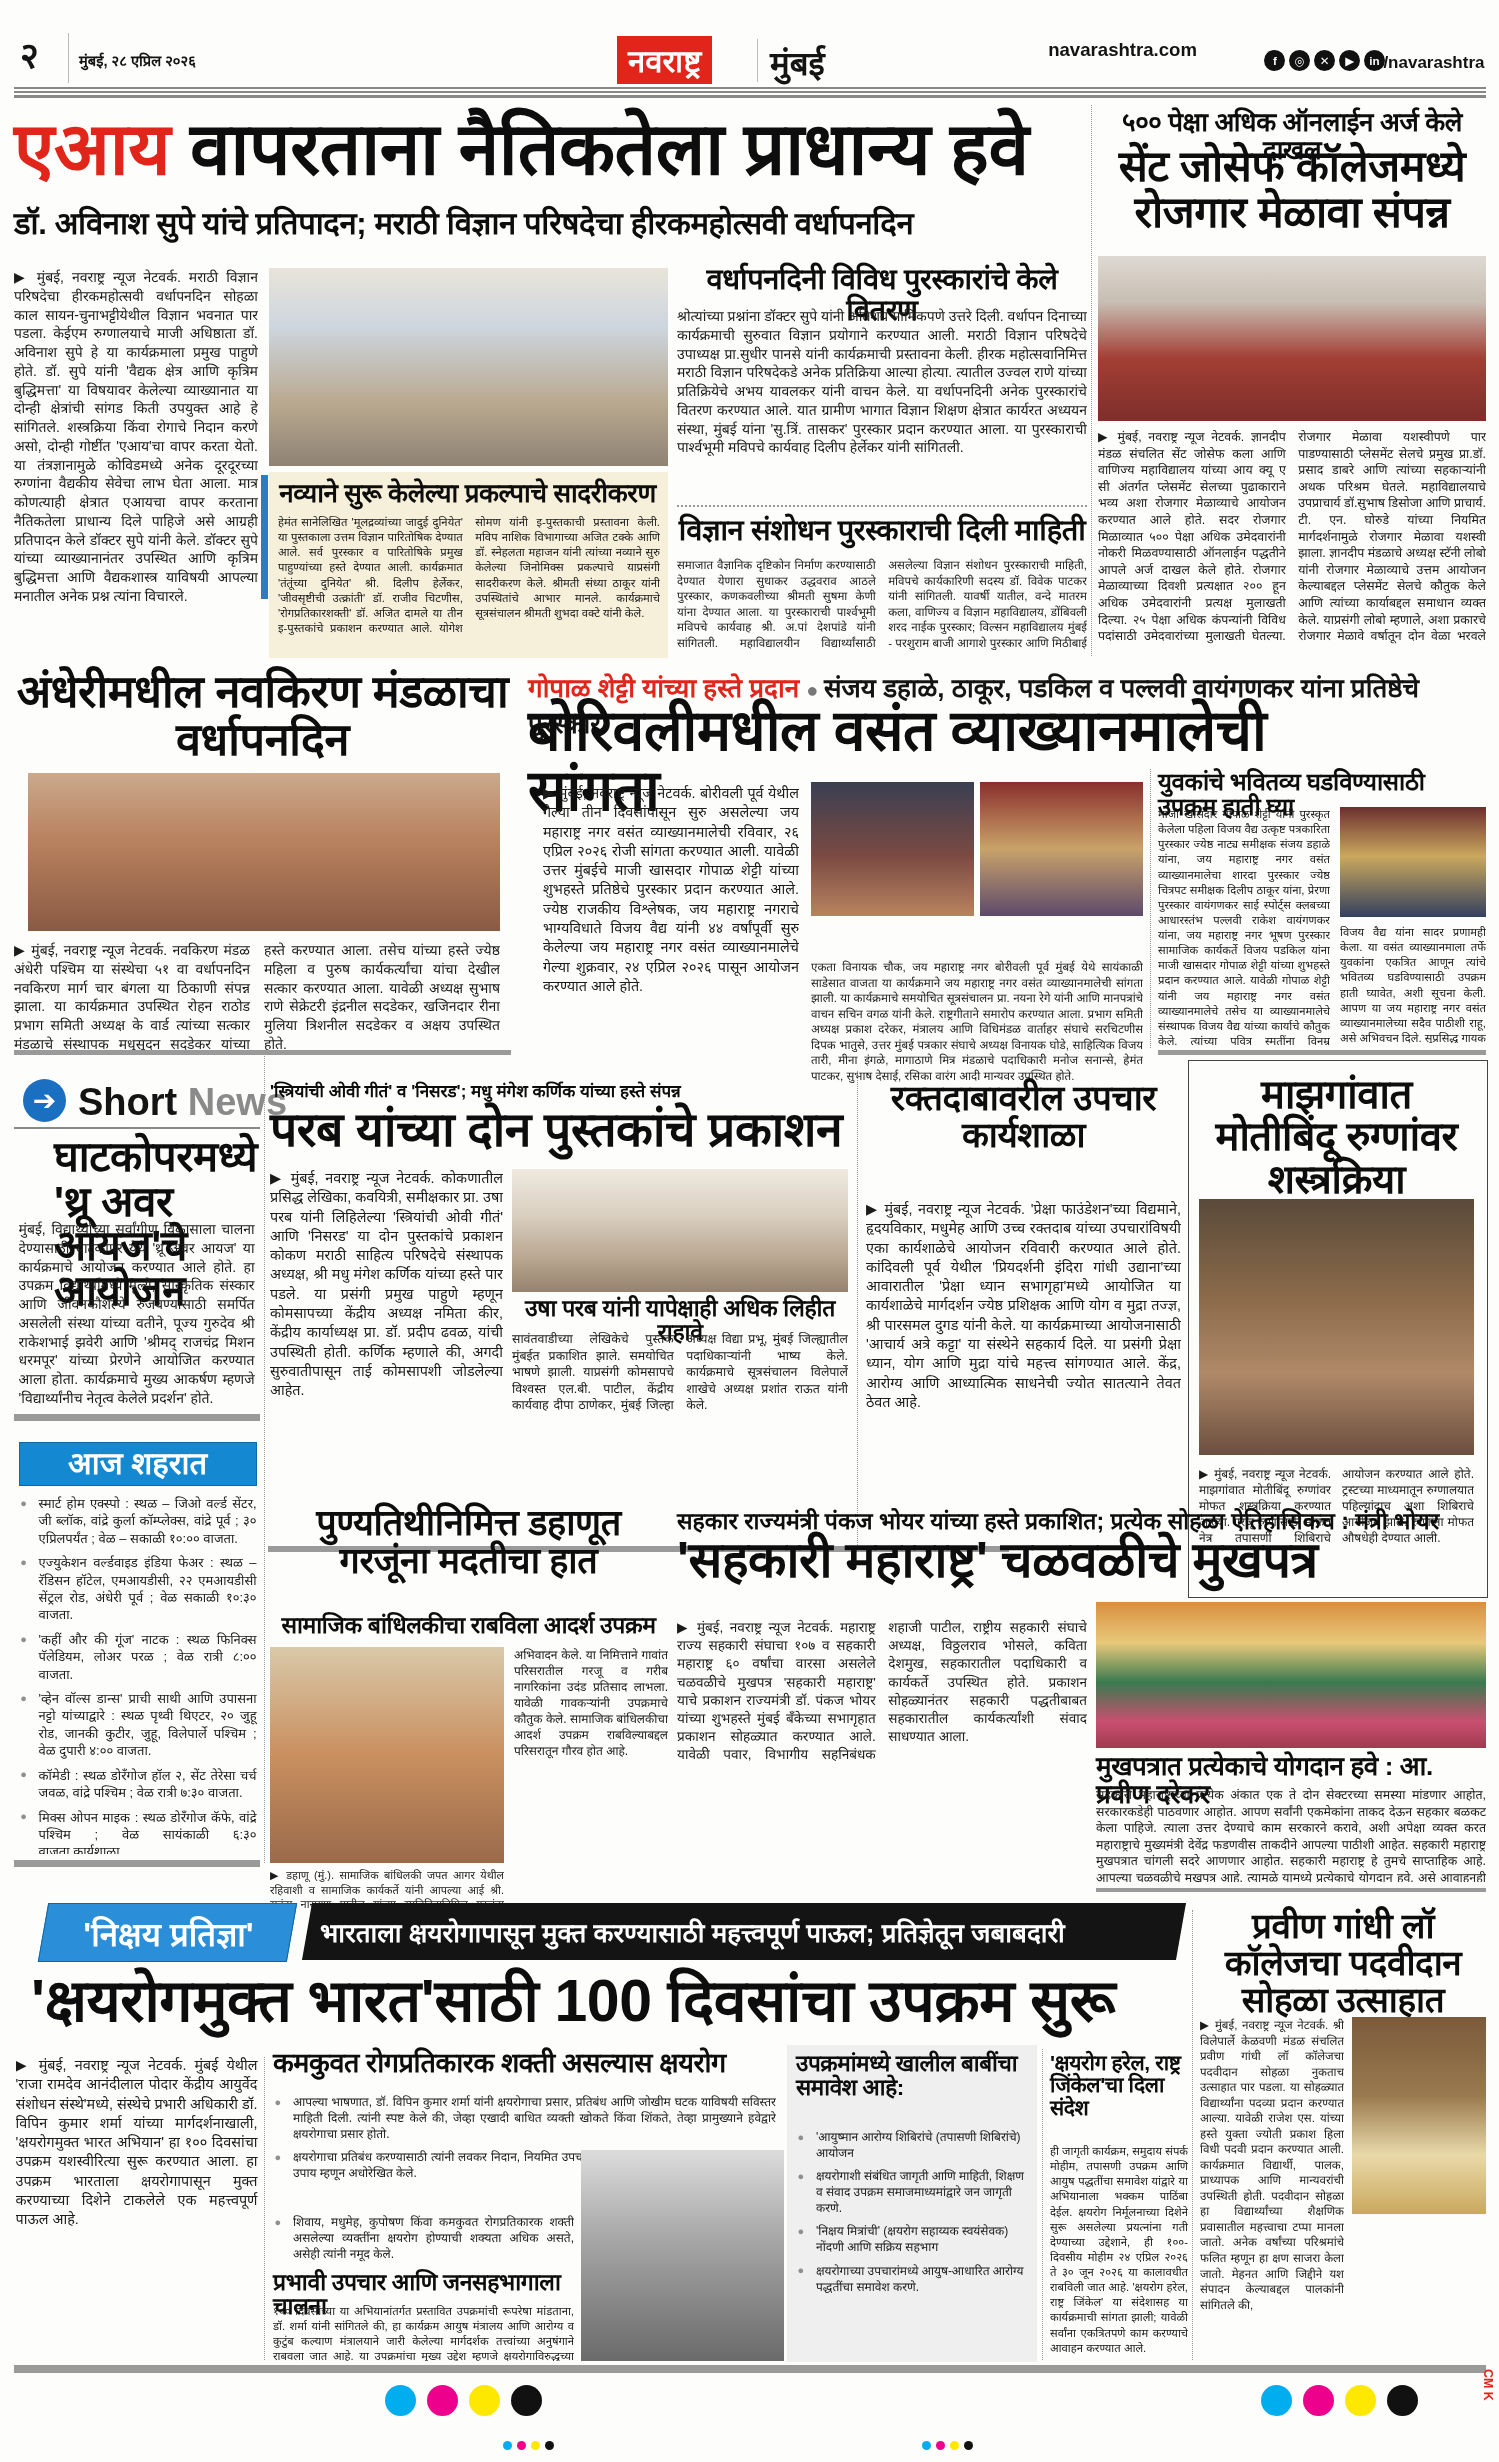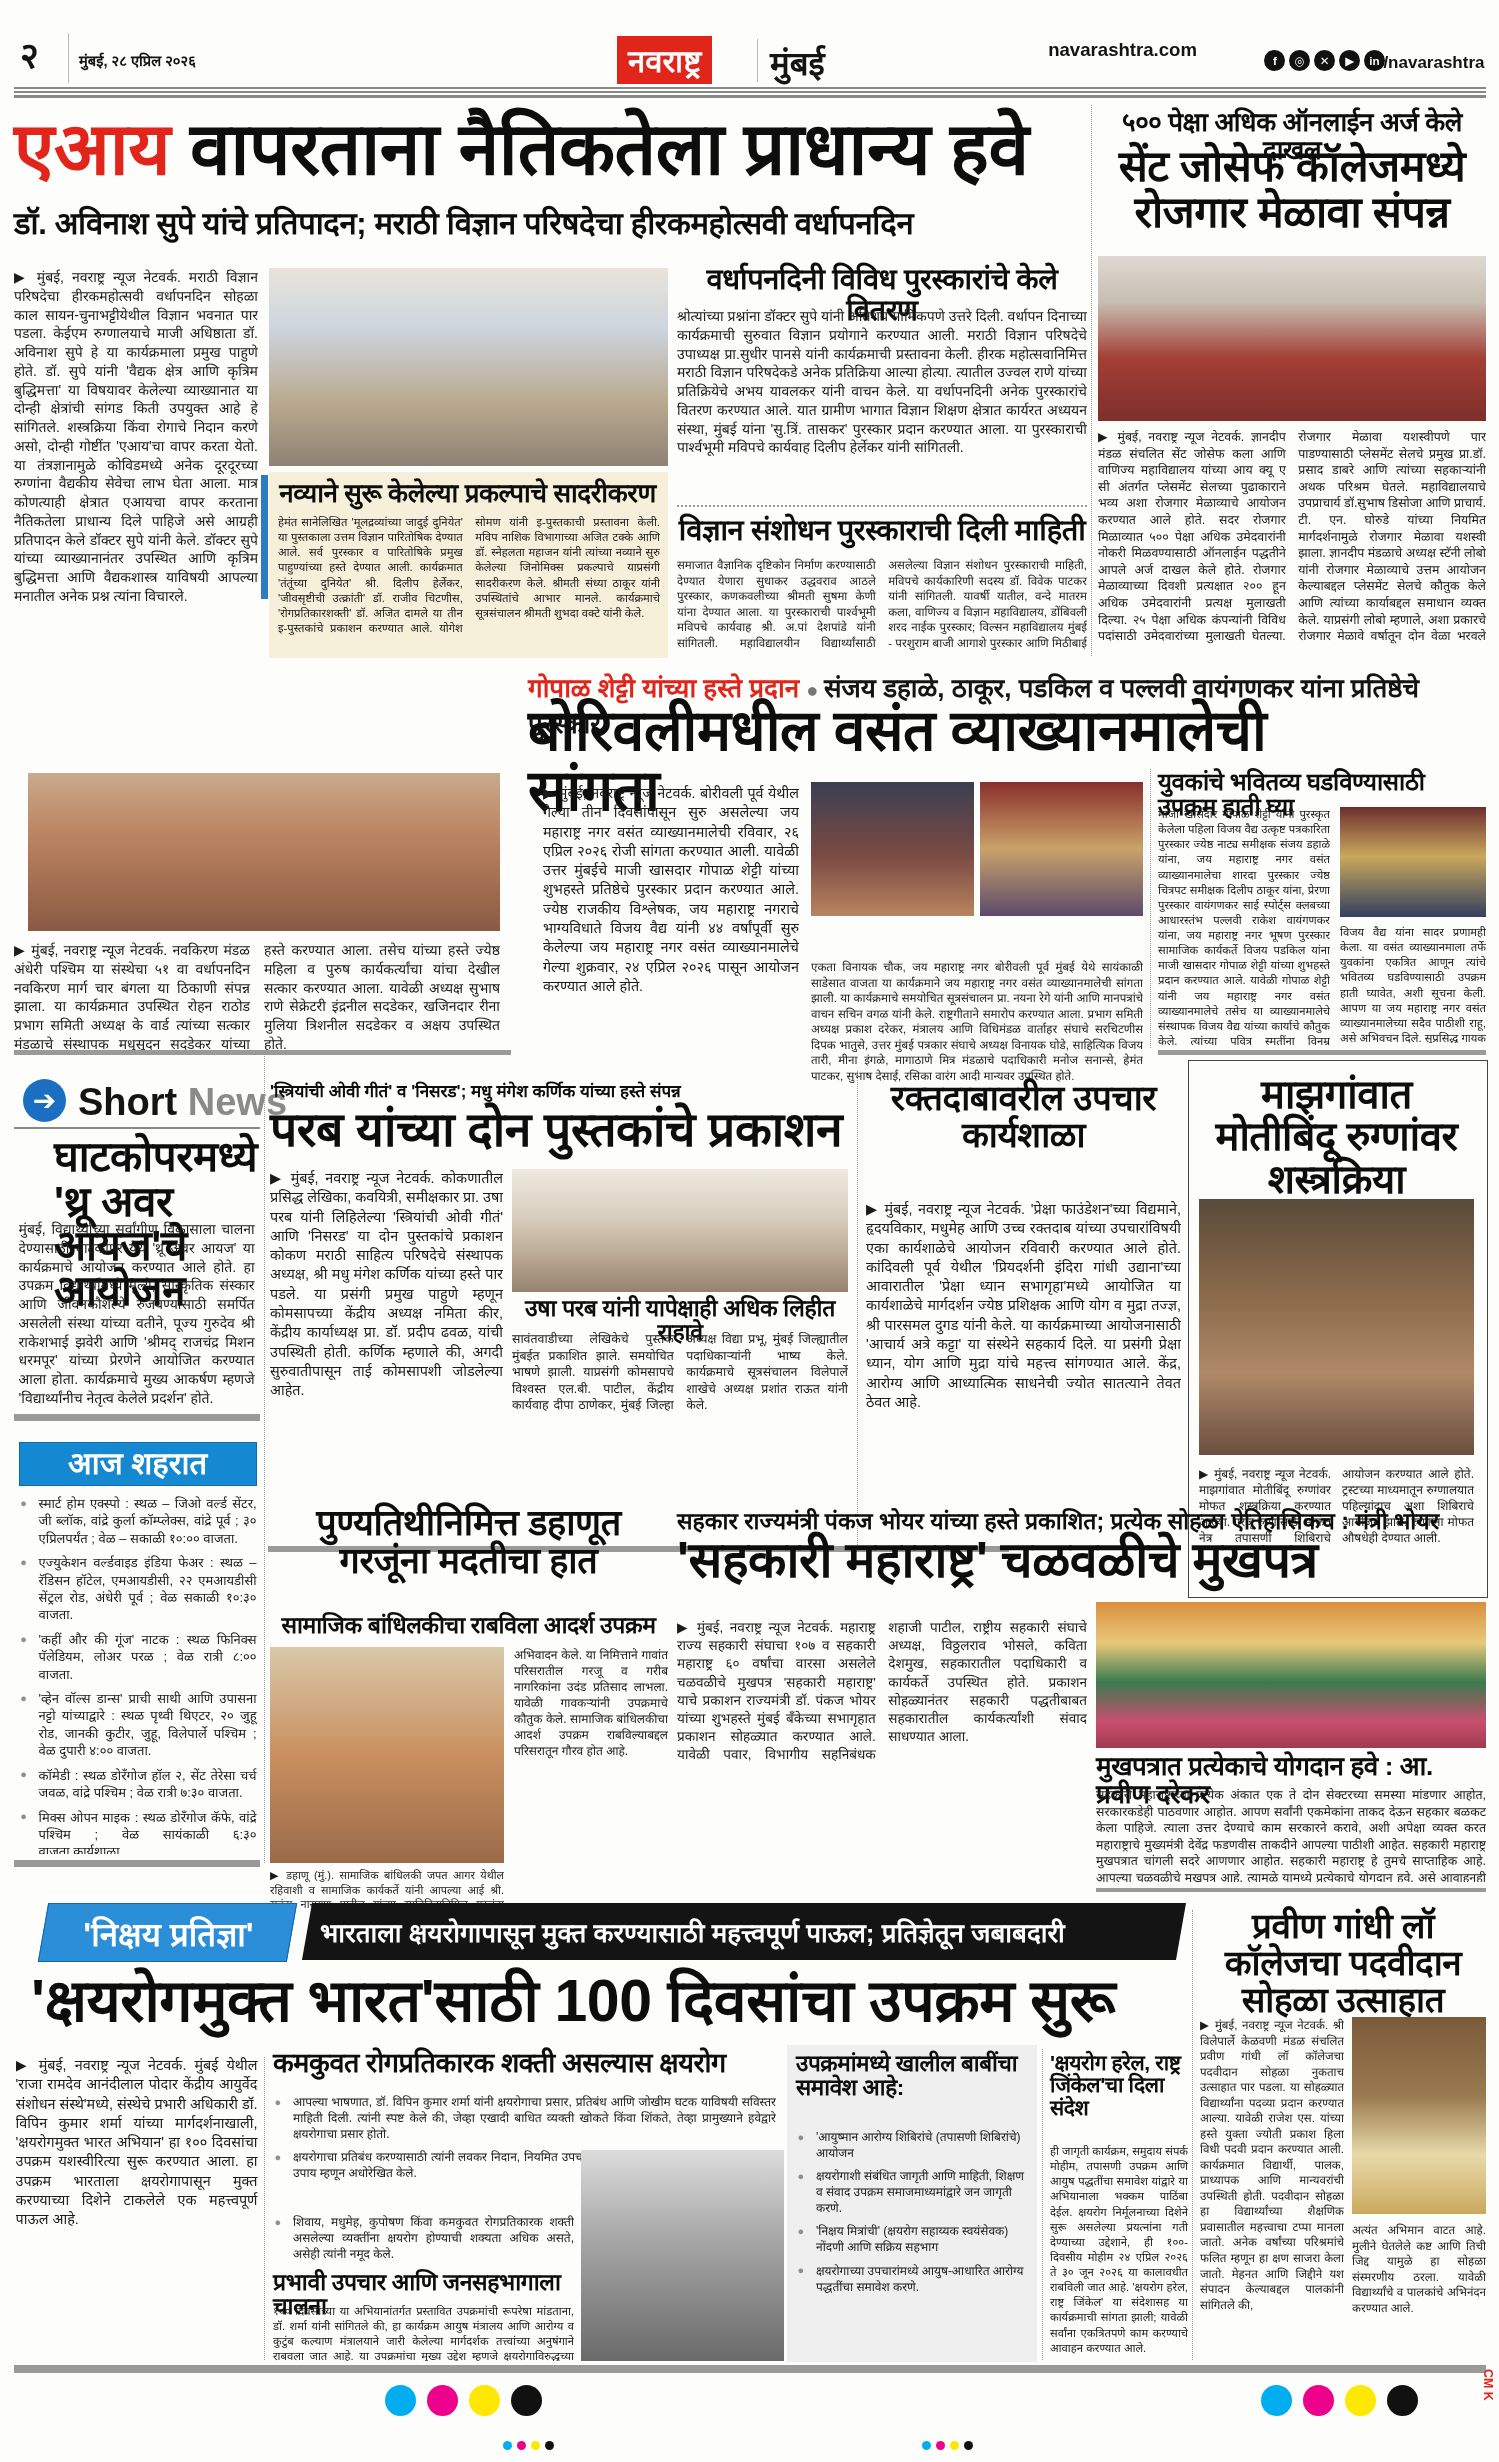--- a/index.html
+++ b/index.html
@@ -73,20 +73,21 @@
   <div class="abs hl center" style="left:677px;top:515px;width:410px;font-size:29px;">विज्ञान संशोधन पुरस्काराची दिली माहिती</div>
   <div class="abs just bt" style="left:677px;top:557px;width:410px;height:101px;font-size:11.6px;column-count:2;column-gap:12.4px;">समाजात वैज्ञानिक दृष्टिकोन निर्माण करण्यासाठी देण्यात येणारा सुधाकर उद्धवराव आठले पुरस्कार, कणकवलीच्या श्रीमती सुषमा केणी यांना देण्यात आला. या पुरस्काराची पार्श्वभूमी मविपचे कार्यवाह श्री. अ.पां देशपांडे यांनी सांगितली. महाविद्यालयीन विद्यार्थ्यांसाठी असलेल्या विज्ञान संशोधन पुरस्काराची माहिती, मविपचे कार्यकारिणी सदस्य डॉ. विवेक पाटकर यांनी सांगितली. यावर्षी यातील, वन्दे मातरम कला, वाणिज्य व विज्ञान महाविद्यालय, डोंबिवली शरद नाईक पुरस्कार; विल्सन महाविद्यालय मुंबई - परशुराम बाजी आगाशे पुरस्कार आणि मिठीबाई महाविद्यालय, मुंबई यांना लीला परशुराम आगाशे पुरस्कार देऊन गौरवण्यात आले.</div>
 
   <div class="abs vrule" style="left:1091px;top:105px;height:551px;"></div>
 
   <div class="abs hl center" style="left:1098px;top:109px;width:388px;font-size:26px;">५०० पेक्षा अधिक ऑनलाईन अर्ज केले दाखल</div>
   <div class="abs hl center" style="left:1098px;top:144px;width:388px;font-size:43px;">सेंट जोसेफ कॉलेजमध्ये रोजगार मेळावा संपन्न</div>
   <div class="abs photo" style="left:1098px;top:256px;width:388px;height:165px;background:linear-gradient(180deg,#ded9d2 0%,#c8beb2 28%,#a33f35 62%,#7e2e2a 100%);"></div>
   <div class="abs just bt" style="left:1098px;top:429px;width:388px;height:229px;font-size:12.4px;column-count:2;column-gap:12.4px;">▶ मुंबई, नवराष्ट्र न्यूज नेटवर्क. ज्ञानदीप मंडळ संचलित सेंट जोसेफ कला आणि वाणिज्य महाविद्यालय यांच्या आय क्यू ए सी अंतर्गत प्लेसमेंट सेलच्या पुढाकाराने भव्य अशा रोजगार मेळाव्याचे आयोजन करण्यात आले होते. सदर रोजगार मिळाव्यात ५०० पेक्षा अधिक उमेदवारांनी नोकरी मिळवण्यासाठी ऑनलाईन पद्धतीने आपले अर्ज दाखल केले होते. रोजगार मेळाव्याच्या दिवशी प्रत्यक्षात २०० हून अधिक उमेदवारांनी प्रत्यक्ष मुलाखती दिल्या. २५ पेक्षा अधिक कंपन्यांनी विविध पदांसाठी उमेदवारांच्या मुलाखती घेतल्या. रोजगार मेळावा यशस्वीपणे पार पाडण्यासाठी प्लेसमेंट सेलचे प्रमुख प्रा.डॉ. प्रसाद डाबरे आणि त्यांच्या सहकाऱ्यांनी अथक परिश्रम घेतले. महाविद्यालयाचे उपप्राचार्य डॉ.सुभाष डिसोजा आणि प्राचार्य. टी. एन. घोरुडे यांच्या नियमित मार्गदर्शनामुळे रोजगार मेळावा यशस्वी झाला. ज्ञानदीप मंडळाचे अध्यक्ष स्टॅनी लोबो यांनी रोजगार मेळाव्याचे उत्तम आयोजन केल्याबद्दल प्लेसमेंट सेलचे कौतुक केले आणि त्यांच्या कार्याबद्दल समाधान व्यक्त केले. याप्रसंगी लोबो म्हणाले, अशा प्रकारचे रोजगार मेळावे वर्षातून दोन वेळा भरवले तर बेरोजगारी कमी करण्यास महाविद्यालयाचा हातभार लागेल. नोकरी मिळवून देणे इतके पवित्र कार्य दुसरे कोणतेच नाही.</div>
 
+  <div class="abs hl center" style="left:14px;top:668px;width:497px;font-size:45px;">अंधेरीमधील नवकिरण मंडळाचा वर्धापनदिन</div>
   <div class="abs photo" style="left:28px;top:773px;width:472px;height:158px;background:linear-gradient(180deg,#caa98c 0%,#b9825f 42%,#8a5a43 100%);"></div>
   <div class="abs just bt" style="left:14px;top:941px;width:486px;height:169px;font-size:14px;column-count:2;column-gap:14px;">▶ मुंबई, नवराष्ट्र न्यूज नेटवर्क. नवकिरण मंडळ अंधेरी पश्चिम या संस्थेचा ५१ वा वर्धापनदिन नवकिरण मार्ग चार बंगला या ठिकाणी संपन्न झाला. या कार्यक्रमात उपस्थित रोहन राठोड प्रभाग समिती अध्यक्ष के वार्ड त्यांच्या सत्कार मंडळाचे संस्थापक मधुसूदन सदडेकर यांच्या हस्ते करण्यात आला. तसेच यांच्या हस्ते ज्येष्ठ महिला व पुरुष कार्यकर्त्यांचा यांचा देखील सत्कार करण्यात आला. यावेळी अध्यक्ष सुभाष राणे सेक्रेटरी इंद्रनील सदडेकर, खजिनदार रीना मुलिया त्रिशनील सदडेकर व अक्षय उपस्थित होते.</div>
   <div class="abs hbar" style="left:14px;top:1043px;width:497px;height:0px;"></div>
 
   <div class="abs" style="left:528px;top:669px;width:958px;font-size:26px;font-weight:800;">
     <span class="red">गोपाळ शेट्टी यांच्या हस्ते प्रदान</span>
     <span style="color:#777;font-size:20px;"> ● </span>
     <span>संजय डहाळे, ठाकूर, पडकिल व पल्लवी वायंगणकर यांना प्रतिष्ठेचे पुरस्कार</span>
   </div>
   <div class="abs hl" style="left:528px;top:700px;width:823px;font-size:57px;">बोरिवलीमधील वसंत व्याख्यानमालेची सांगता</div>
@@ -184,21 +185,20 @@
     <li>क्षयरोगाच्या उपचारांमध्ये आयुष-आधारित आरोग्य पद्धतींचा समावेश करणे.</li>
   </ul>
   <div class="abs vrule" style="left:1042px;top:2049px;height:311px;"></div>
   <div class="abs hl" style="left:1050px;top:2052px;width:138px;font-size:21px;">'क्षयरोग हरेल, राष्ट्र जिंकेल'चा दिला संदेश</div>
   <div class="abs just bt" style="left:1050px;top:2144px;width:138px;height:216px;font-size:11.3px;">ही जागृती कार्यक्रम, समुदाय संपर्क मोहीम, तपासणी उपक्रम आणि आयुष पद्धतींचा समावेश यांद्वारे या अभियानाला भक्कम पाठिंबा देईल. क्षयरोग निर्मूलनाच्या दिशेने सुरू असलेल्या प्रयत्नांना गती देण्याच्या उद्देशाने, ही १००-दिवसीय मोहीम २४ एप्रिल २०२६ ते ३० जून २०२६ या कालावधीत राबविली जात आहे. 'क्षयरोग हरेल, राष्ट्र जिंकेल' या संदेशासह या कार्यक्रमाची सांगता झाली; यावेळी सर्वांना एकत्रितपणे काम करण्याचे आवाहन करण्यात आले.</div>
   <div class="abs vrule" style="left:1192px;top:1910px;height:450px;"></div>
 
   <div class="abs hl center" style="left:1200px;top:1907px;width:286px;font-size:35px;">प्रवीण गांधी लॉ कॉलेजचा पदवीदान सोहळा उत्साहात</div>
   <div class="abs just bt" style="left:1200px;top:2017px;width:144px;height:343px;font-size:11.6px;">▶ मुंबई, नवराष्ट्र न्यूज नेटवर्क. श्री विलेपार्ले केळवणी मंडळ संचलित प्रवीण गांधी लॉ कॉलेजचा पदवीदान सोहळा नुकताच उत्साहात पार पडला. या सोहळ्यात विद्यार्थ्यांना पदव्या प्रदान करण्यात आल्या. यावेळी राजेश एस. यांच्या हस्ते युक्ता ज्योती प्रकाश हिला विधी पदवी प्रदान करण्यात आली. कार्यक्रमात विद्यार्थी, पालक, प्राध्यापक आणि मान्यवरांची उपस्थिती होती. पदवीदान सोहळा हा विद्यार्थ्यांच्या शैक्षणिक प्रवासातील महत्त्वाचा टप्पा मानला जातो. अनेक वर्षांच्या परिश्रमांचे फलित म्हणून हा क्षण साजरा केला जातो. मेहनत आणि जिद्दीने यश संपादन केल्याबद्दल पालकांनी सांगितले की,</div>
   <div class="abs photo" style="left:1352px;top:2017px;width:134px;height:197px;background:linear-gradient(180deg,#7a5a3a 0%,#9a7a4f 40%,#e8d9a9 70%,#caa85d 100%);"></div>
-  <div class="abs just bt" style="left:1352px;top:2222px;width:134px;height:138px;font-size:11.6px;">अत्यंत अभिमान वाटत आहे. मुलीने घेतलेले कष्ट आणि तिची जिद्द यामुळे हा सोहळा संस्मरणीय ठरला. यावेळी विद्यार्थ्यांचे व पालकांचे अभिनंदन करण्यात आले.</div>
 
   <div class="abs hbar" style="left:14px;top:2365px;width:1472px;height:7.8px;"></div>
   <div class="abs cmyk" style="left:385px;top:2385px;"><span class="c"></span><span class="m"></span><span class="y"></span><span class="k"></span></div>
   <div class="abs cmyk" style="left:1261px;top:2385px;"><span class="c"></span><span class="m"></span><span class="y"></span><span class="k"></span></div>
   <div class="abs cmyk-sm" style="left:503px;top:2439px;"><span class="c"></span><span class="m"></span><span class="y"></span><span class="k"></span></div>
   <div class="abs cmyk-sm" style="left:922px;top:2439px;"><span class="c"></span><span class="m"></span><span class="y"></span><span class="k"></span></div>
   <div class="abs" style="right:4.7px;top:2369px;font-size:12.4px;font-weight:800;color:#e1251b;writing-mode:vertical-rl;">CM K</div>
 
 </div>
 

